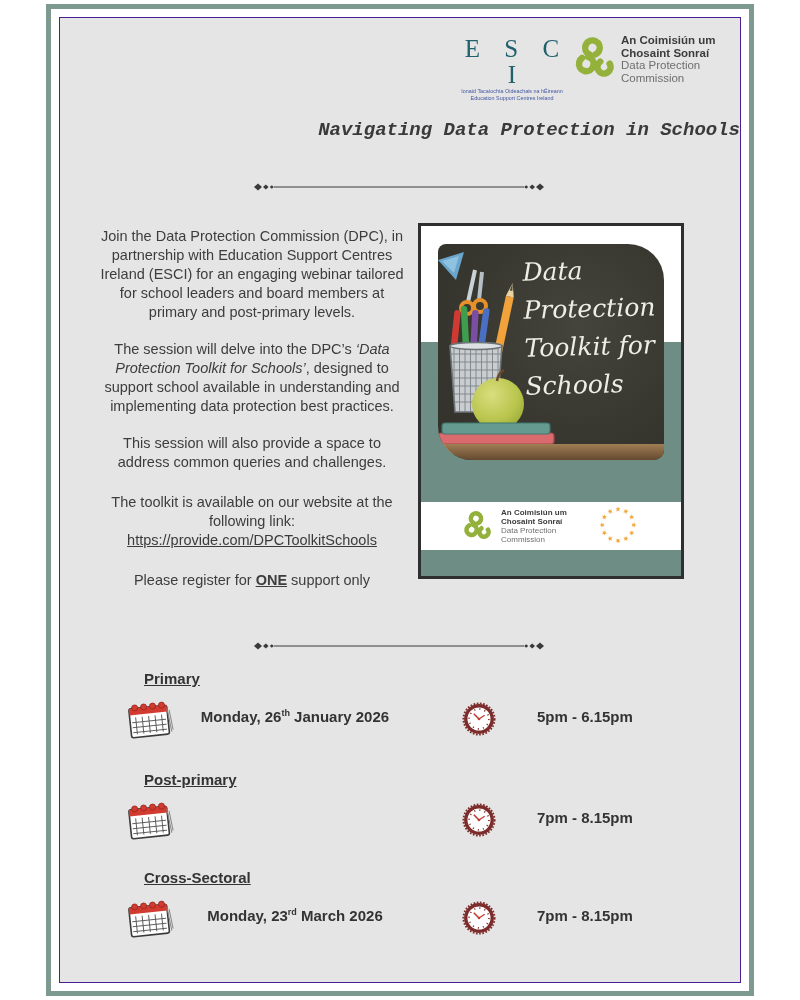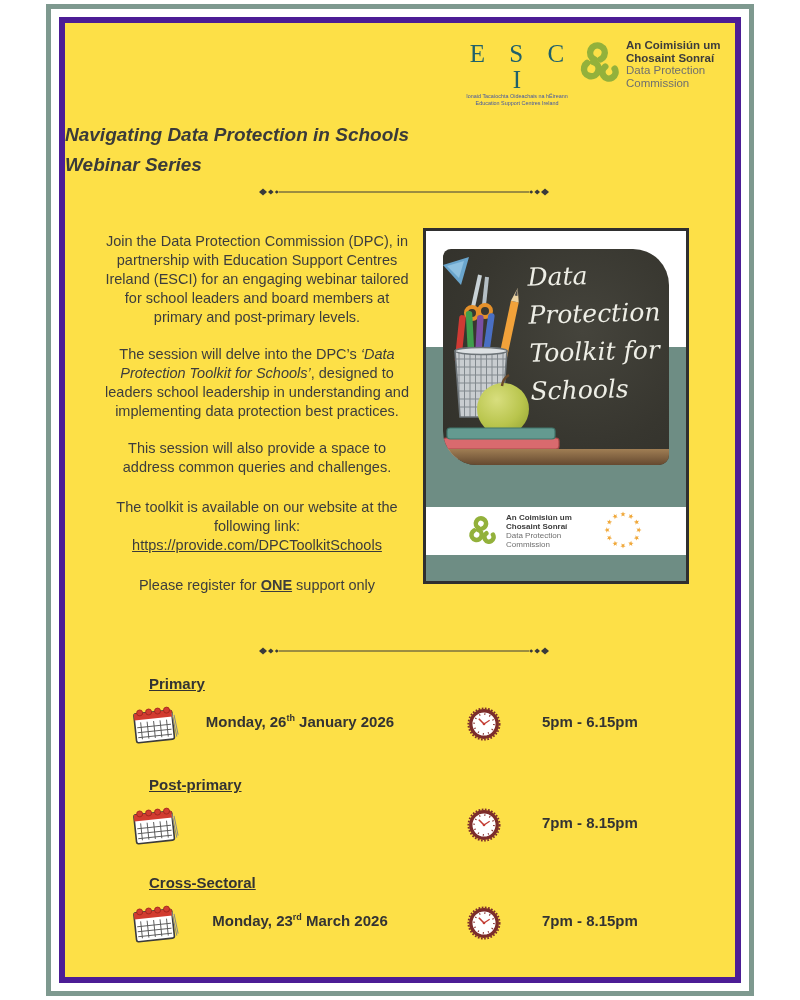--- a/index.html
+++ b/index.html
@@ -6,41 +6,41 @@
   body{
     width:800px;height:1000px;position:relative;background:#ffffff;
     font-family:"Liberation Sans",sans-serif;color:#3d3d3d;
   }
   .teal-frame{
     position:absolute;left:46px;top:4px;width:708px;height:992px;
     border:5px solid #7e998f;box-sizing:border-box;background:#ffffff;
   }
   .black-frame{
     position:absolute;left:8px;top:8px;right:8px;bottom:8px;
-    border:6px solid #4c1d95;background:#fde047;
+    border:1px solid #4c1d95;background:#e5e5e5;
   }
   .content{position:absolute;inset:0;}
 
   
   .esci{position:absolute;left:390px;top:18px;width:124px;text-align:center;}
   .esci-acronym{
     font-family:"Liberation Serif",serif;font-size:25px;line-height:26px;
     letter-spacing:9px;padding-left:9px;color:#20616b;
   }
   .esci-sub{font-size:6px;line-height:7px;color:#4356a2;transform:scale(.9);}
   .dpc-logo{position:absolute;left:514px;top:14px;display:flex;gap:7px;align-items:flex-start;}
   .dpc-text{padding-top:2px;}
   .dpc-text div{font-size:11.5px;line-height:12.5px;}
   .dpc-irish{font-weight:bold;color:#3c3c3c;}
   .dpc-eng{color:#6f6f6f;}
 
   
   .page-title{
-    position:absolute;top:97px;left:0;right:0;text-align:left;
-    font-style:italic;font-weight:bold;font-size:19px;line-height:30px;color:#3a3a3a;
+    position:absolute;top:97px;left:0;right:0;text-align:right;
+    font-style:italic;font-weight:bold;font-size:19px;line-height:30px;color:#3a3a3a;font-family:Liberation Mono, monospace;
   }
   .divider{position:absolute;left:194px;width:290px;height:10px;}
   .d1{top:160px;} .d2{top:619px;}
 
   
   .intro{
     position:absolute;left:36px;top:209px;width:312px;text-align:center;
     font-size:14.5px;line-height:19px;color:#3d3d3d;
   }
   .intro p{margin:0 0 18px 0;}
@@ -120,40 +120,39 @@
         <div class="dpc-text">
           <div class="dpc-irish">An Coimisiún um</div>
           <div class="dpc-irish">Chosaint Sonraí</div>
           <div class="dpc-eng">Data Protection</div>
           <div class="dpc-eng">Commission</div>
         </div>
       </div>
 
       <div class="page-title">
         <div>Navigating Data Protection in Schools</div>
-        <div>Webinar Series</div>
       </div>
 
       <div class="divider d1">
         <svg width="290" height="10" viewBox="0 0 290 10">
           <line x1="20" y1="5" x2="270" y2="5" stroke="#3a3a3a" stroke-width="1"></line>
           <g fill="#3a3a3a">
             <polygon points="0,5 4,1.6 8,5 4,8.4"></polygon>
             <polygon points="9,5 11.8,2.6 14.6,5 11.8,7.4"></polygon>
             <polygon points="15.8,5 17.8,3.2 19.8,5 17.8,6.8"></polygon>
             <polygon points="282,5 286,1.6 290,5 286,8.4"></polygon>
             <polygon points="275.4,5 278.2,2.6 281,5 278.2,7.4"></polygon>
             <polygon points="270.2,5 272.2,3.2 274.2,5 272.2,6.8"></polygon>
           </g>
         </svg>
       </div>
 
       <div class="intro">
         <p>Join the Data Protection Commission (DPC), in partnership with Education Support Centres Ireland (ESCI) for an engaging webinar tailored for school leaders and board members at primary and post-primary levels.</p>
-        <p><span>The session will delve into the DPC’s </span><span class="it">‘Data Protection Toolkit for Schools’</span><span>, designed to leaders school leadership in understanding and implementing data protection best practices.</span></p>
+        <p><span>The session will delve into the DPC’s </span><span class="it">‘Data Protection Toolkit for Schools’</span><span>, designed to support school available in understanding and implementing data protection best practices.</span></p>
         <p class="pm">This session will also provide a space to address common queries and challenges.</p>
         <p class="pm"><span>The toolkit is available on our website at the following link:</span><br>
           <a class="toolkit-link">https://provide.com/DPCToolkitSchools</a>
         </p>
         <p class="register"><span>Please register for </span><strong>ONE</strong><span> support only</span></p>
       </div>
 
       <div class="cover">
         <div class="band-teal-mid"></div>
         <div class="band-teal-bottom"></div>

